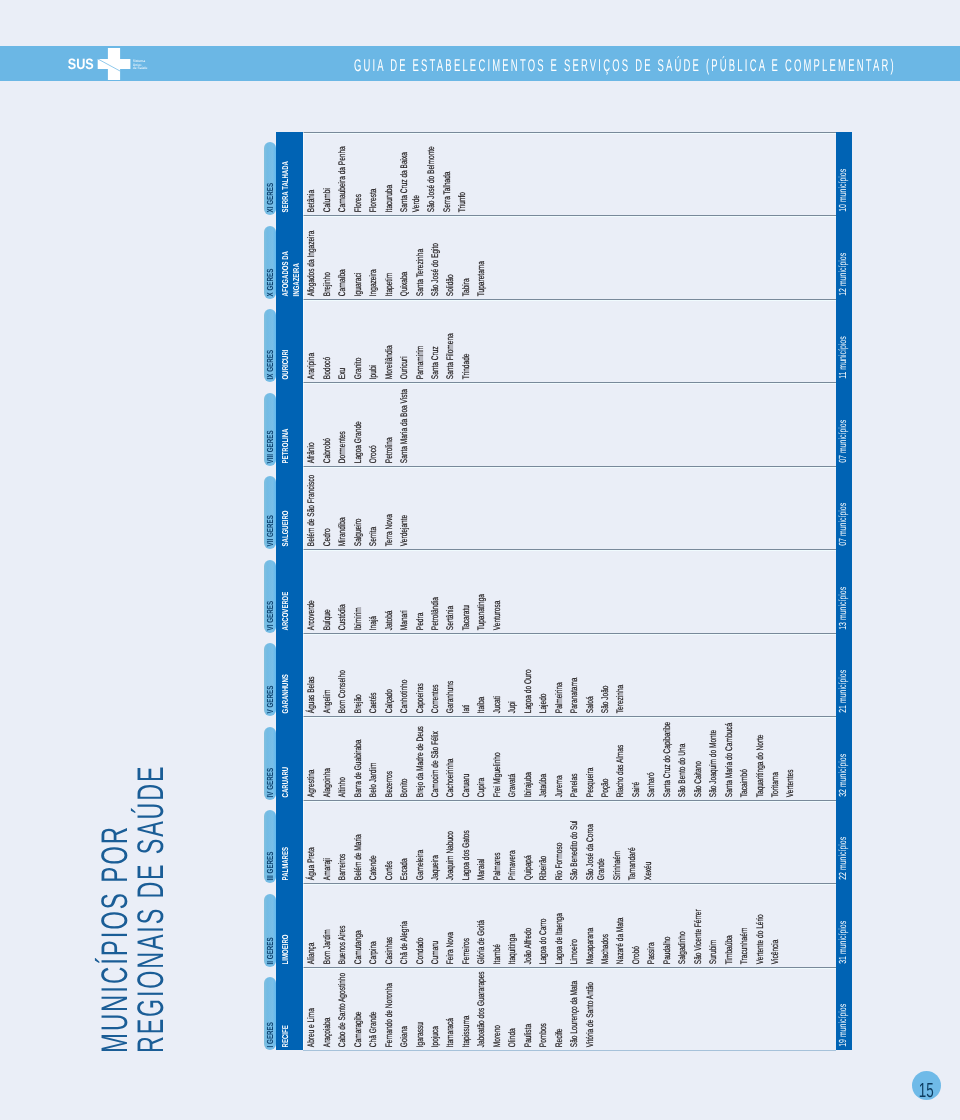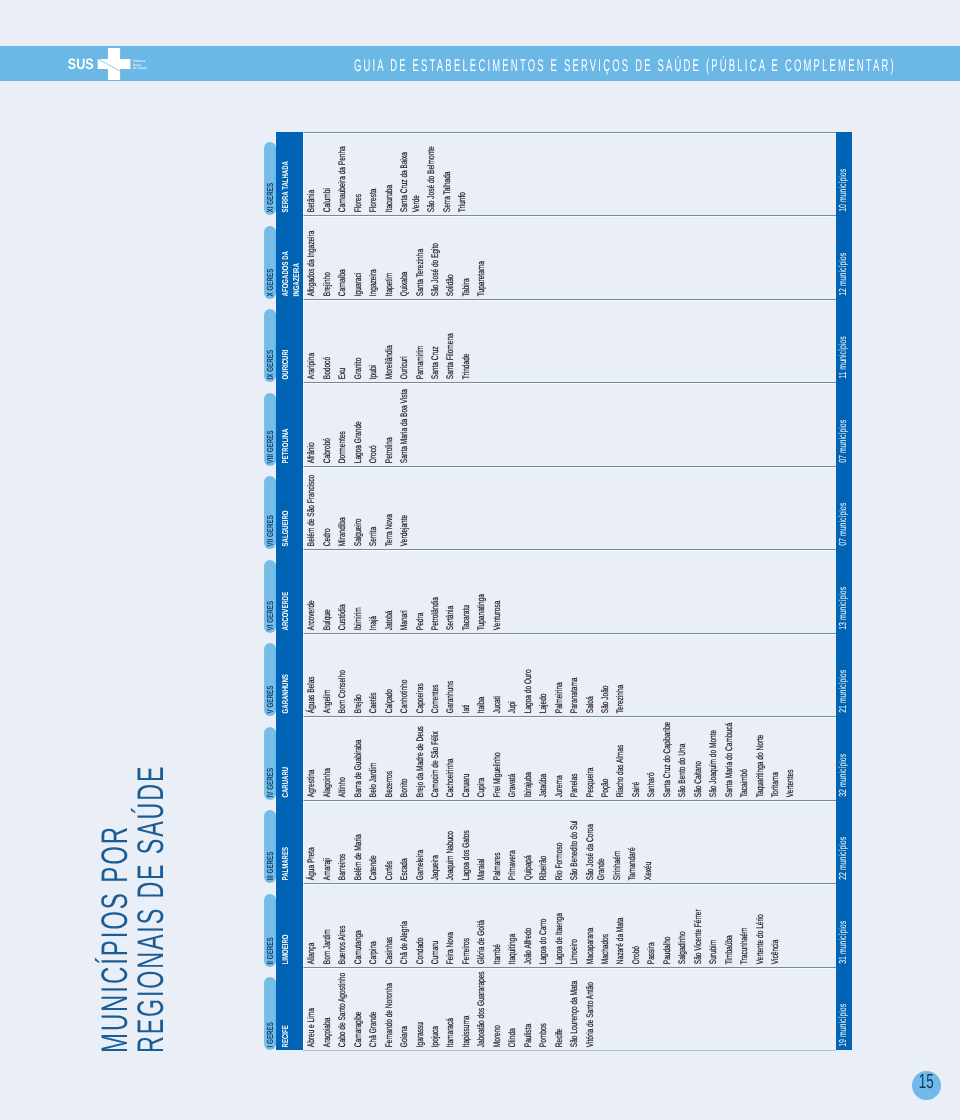--- a/index.html
+++ b/index.html
@@ -6,21 +6,21 @@
   body{width:960px;height:1120px;background:#eaeef7;font-family:"Liberation Sans",sans-serif;
        overflow:hidden;position:relative;-webkit-font-smoothing:antialiased;text-rendering:geometricPrecision;}
   
   #hdr{position:absolute;left:0;top:46px;width:960px;height:35px;background:#6bb7e5;}
   #hdr-title{position:absolute;right:64px;top:11.1px;color:#ffffff;
     font-size:17px;font-weight:400;letter-spacing:3.96px;white-space:nowrap;line-height:17px;
     transform:scaleX(.5565);transform-origin:100% 50%;}
   #logo{position:absolute;left:66px;top:0;height:35px;width:90px;}
   
   #pagenum{position:absolute;left:911.5px;top:1071px;width:29px;height:29px;border-radius:50%;
-    background:#6fbae8;display:flex;align-items:flex-start;justify-content:center;}
+    background:#6fbae8;display:flex;align-items:flex-end;justify-content:center;}
   #pagenum span{color:#0b3a5e;font-size:20.3px;font-weight:400;line-height:20.3px;
     transform:scaleX(.66);position:relative;top:0.8px;display:inline-block;}
   
   #vtitle{position:absolute;left:0;top:0;}
   #vtitle .ln{position:absolute;transform-origin:0 100%;white-space:nowrap;
     color:#1a5d96;font-size:37px;letter-spacing:3px;line-height:37px;height:37px;}
   
   #tbl{position:absolute;left:264px;top:131.5px;width:588px;height:919px;}
   .geres{position:absolute;left:0;width:588px;}
   .tab{position:absolute;left:0;width:12.2px;border-radius:6.1px;overflow:hidden;

